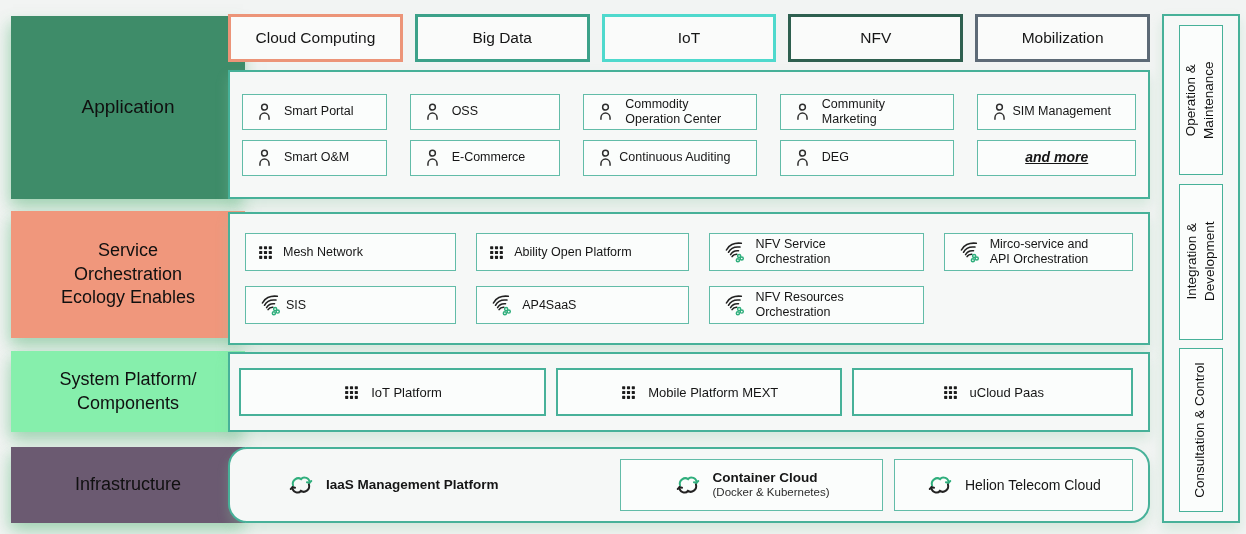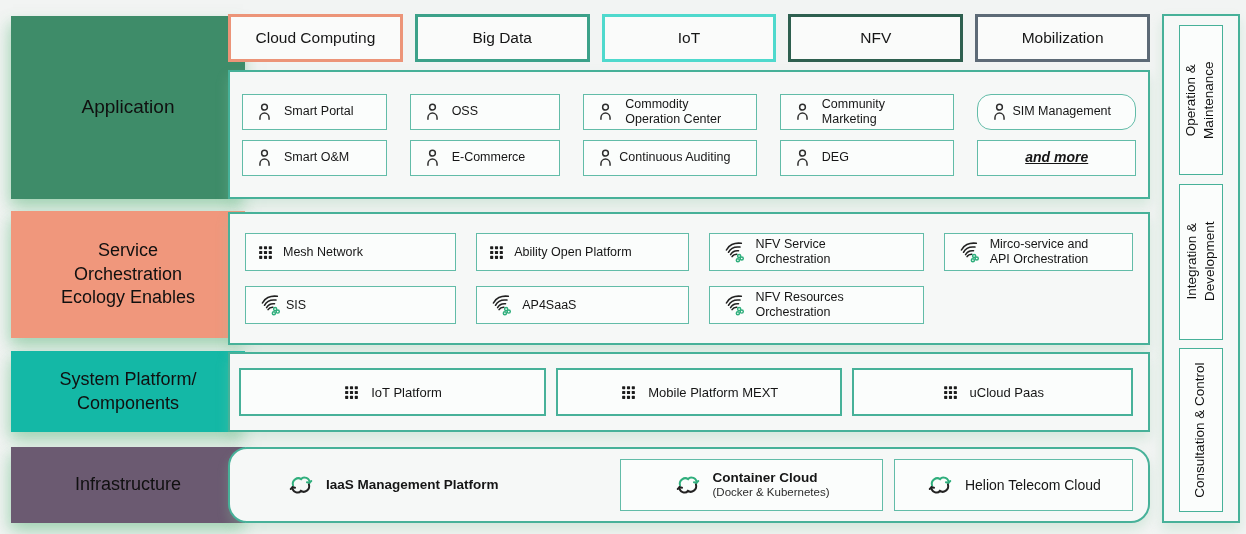--- a/index.html
+++ b/index.html
@@ -6,21 +6,21 @@
   html,body { background:#eef2ef; }
   body { font-family: "Liberation Sans", "DejaVu Sans", sans-serif; color:#161616; }
   .page { position:relative; width:1246px; height:534px; background:#f2f4f3; overflow:hidden; }
 
   
   .lblock { position:absolute; left:11px; width:234px; display:flex; align-items:center; justify-content:center;
             text-align:center; font-size:18px; line-height:1.3; white-space:pre-line; color:#101010;
             box-shadow: 0 10px 16px -2px rgba(125,195,150,.55), -4px 6px 12px rgba(140,205,165,.35); }
   .lb-app   { top:16px;  height:183px; background:#3e8c69; font-size:19px; }
   .lb-svc   { top:211px; height:127px; background:#f0977c; }
-  .lb-sys   { top:351px; height:81px;  background:#14b8a6; }
+  .lb-sys   { top:351px; height:81px;  background:#86efac; }
   .lb-infra { top:447px; height:76px;  background:#6b5a71; }
 
   
   .topbar { position:absolute; left:228px; top:14px; width:922px; height:48px; display:flex; gap:12px; }
   .tb { flex:1; background:#fafbfa; border:3px solid #999; display:flex; align-items:center; justify-content:center;
         font-size:15.5px; }
   .tb0 { border-color:#ec9478; }
   .tb1 { border-color:#3ca189; }
   .tb2 { border-color:#4fd9cd; }
   .tb3 { border-color:#2e5f4f; }
@@ -157,21 +157,21 @@
       <span class="lbl">Commodity
 Operation Center</span>
     </div>
     <div class="item center">
       <svg class="ic ic-person">
           <use href="#sym-person"></use>
         </svg>
       <span class="lbl">Community
 Marketing</span>
     </div>
-    <div class="item" style="gap:2px;border-radius:14px;">
+    <div class="item" style="gap:2px;">
       <svg class="ic ic-person">
           <use href="#sym-person"></use>
         </svg>
       <span class="lbl">SIM Management</span>
     </div>
     <div class="item">
       <svg class="ic ic-person">
           <use href="#sym-person"></use>
         </svg>
       <span class="lbl">Smart O&amp;M</span>

